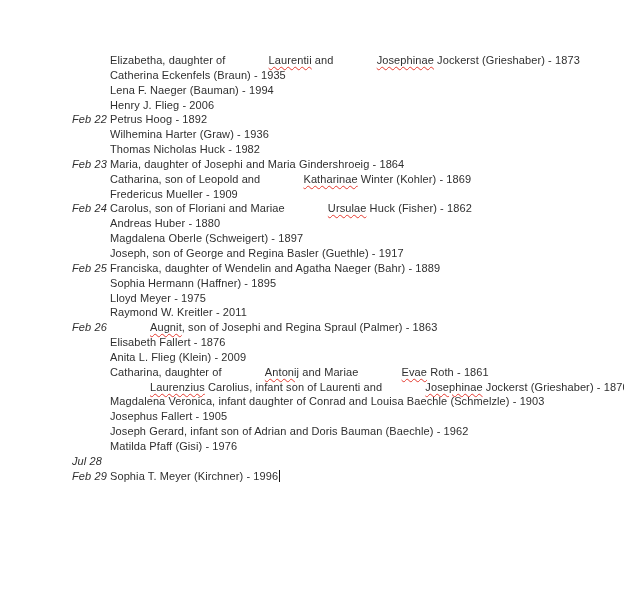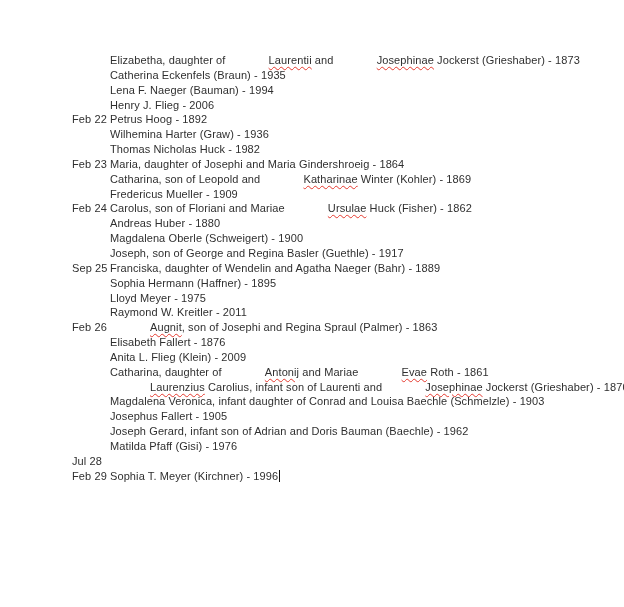--- a/index.html
+++ b/index.html
@@ -31,20 +31,21 @@
     height: 14.85px;
     color: #2f2f2f;
     white-space: nowrap;
     letter-spacing: 0.1px;
   }
   .date {
     position: absolute;
     left: -38px;
     top: 0;
     color: #2f2f2f;
+    font-style: italic;
   }
   .misspelled {
     text-decoration-line: underline;
     text-decoration-style: wavy;
     text-decoration-color: #e5392e;
     text-decoration-thickness: 1px;
     text-underline-offset: 2px;
     padding-left: 40px;
   }
   .caret {
@@ -104,28 +105,28 @@
       <div class="line">
     <span class="date">Feb 24</span>
     <span><span>Carolus, son of Floriani and Mariae </span><span class="misspelled">Ursulae</span><span> Huck (Fisher) - 1862</span></span>
   </div>
       <div class="line">
     <span class="date"></span>
     <span><span>Andreas Huber - 1880</span></span>
   </div>
       <div class="line">
     <span class="date"></span>
-    <span><span>Magdalena Oberle (Schweigert) - 1900</span></span>
+    <span><span>Magdalena Oberle (Schweigert) - 1897</span></span>
   </div>
       <div class="line">
     <span class="date"></span>
     <span><span>Joseph, son of George and Regina Basler (Guethle) - 1917</span></span>
   </div>
       <div class="line">
-    <span class="date">Sep 25</span>
+    <span class="date">Feb 25</span>
     <span><span>Franciska, daughter of Wendelin and Agatha Naeger (Bahr) - 1889</span></span>
   </div>
       <div class="line">
     <span class="date"></span>
     <span><span>Sophia Hermann (Haffner) - 1895</span></span>
   </div>
       <div class="line">
     <span class="date"></span>
     <span><span>Lloyd Meyer - 1975</span></span>
   </div>

